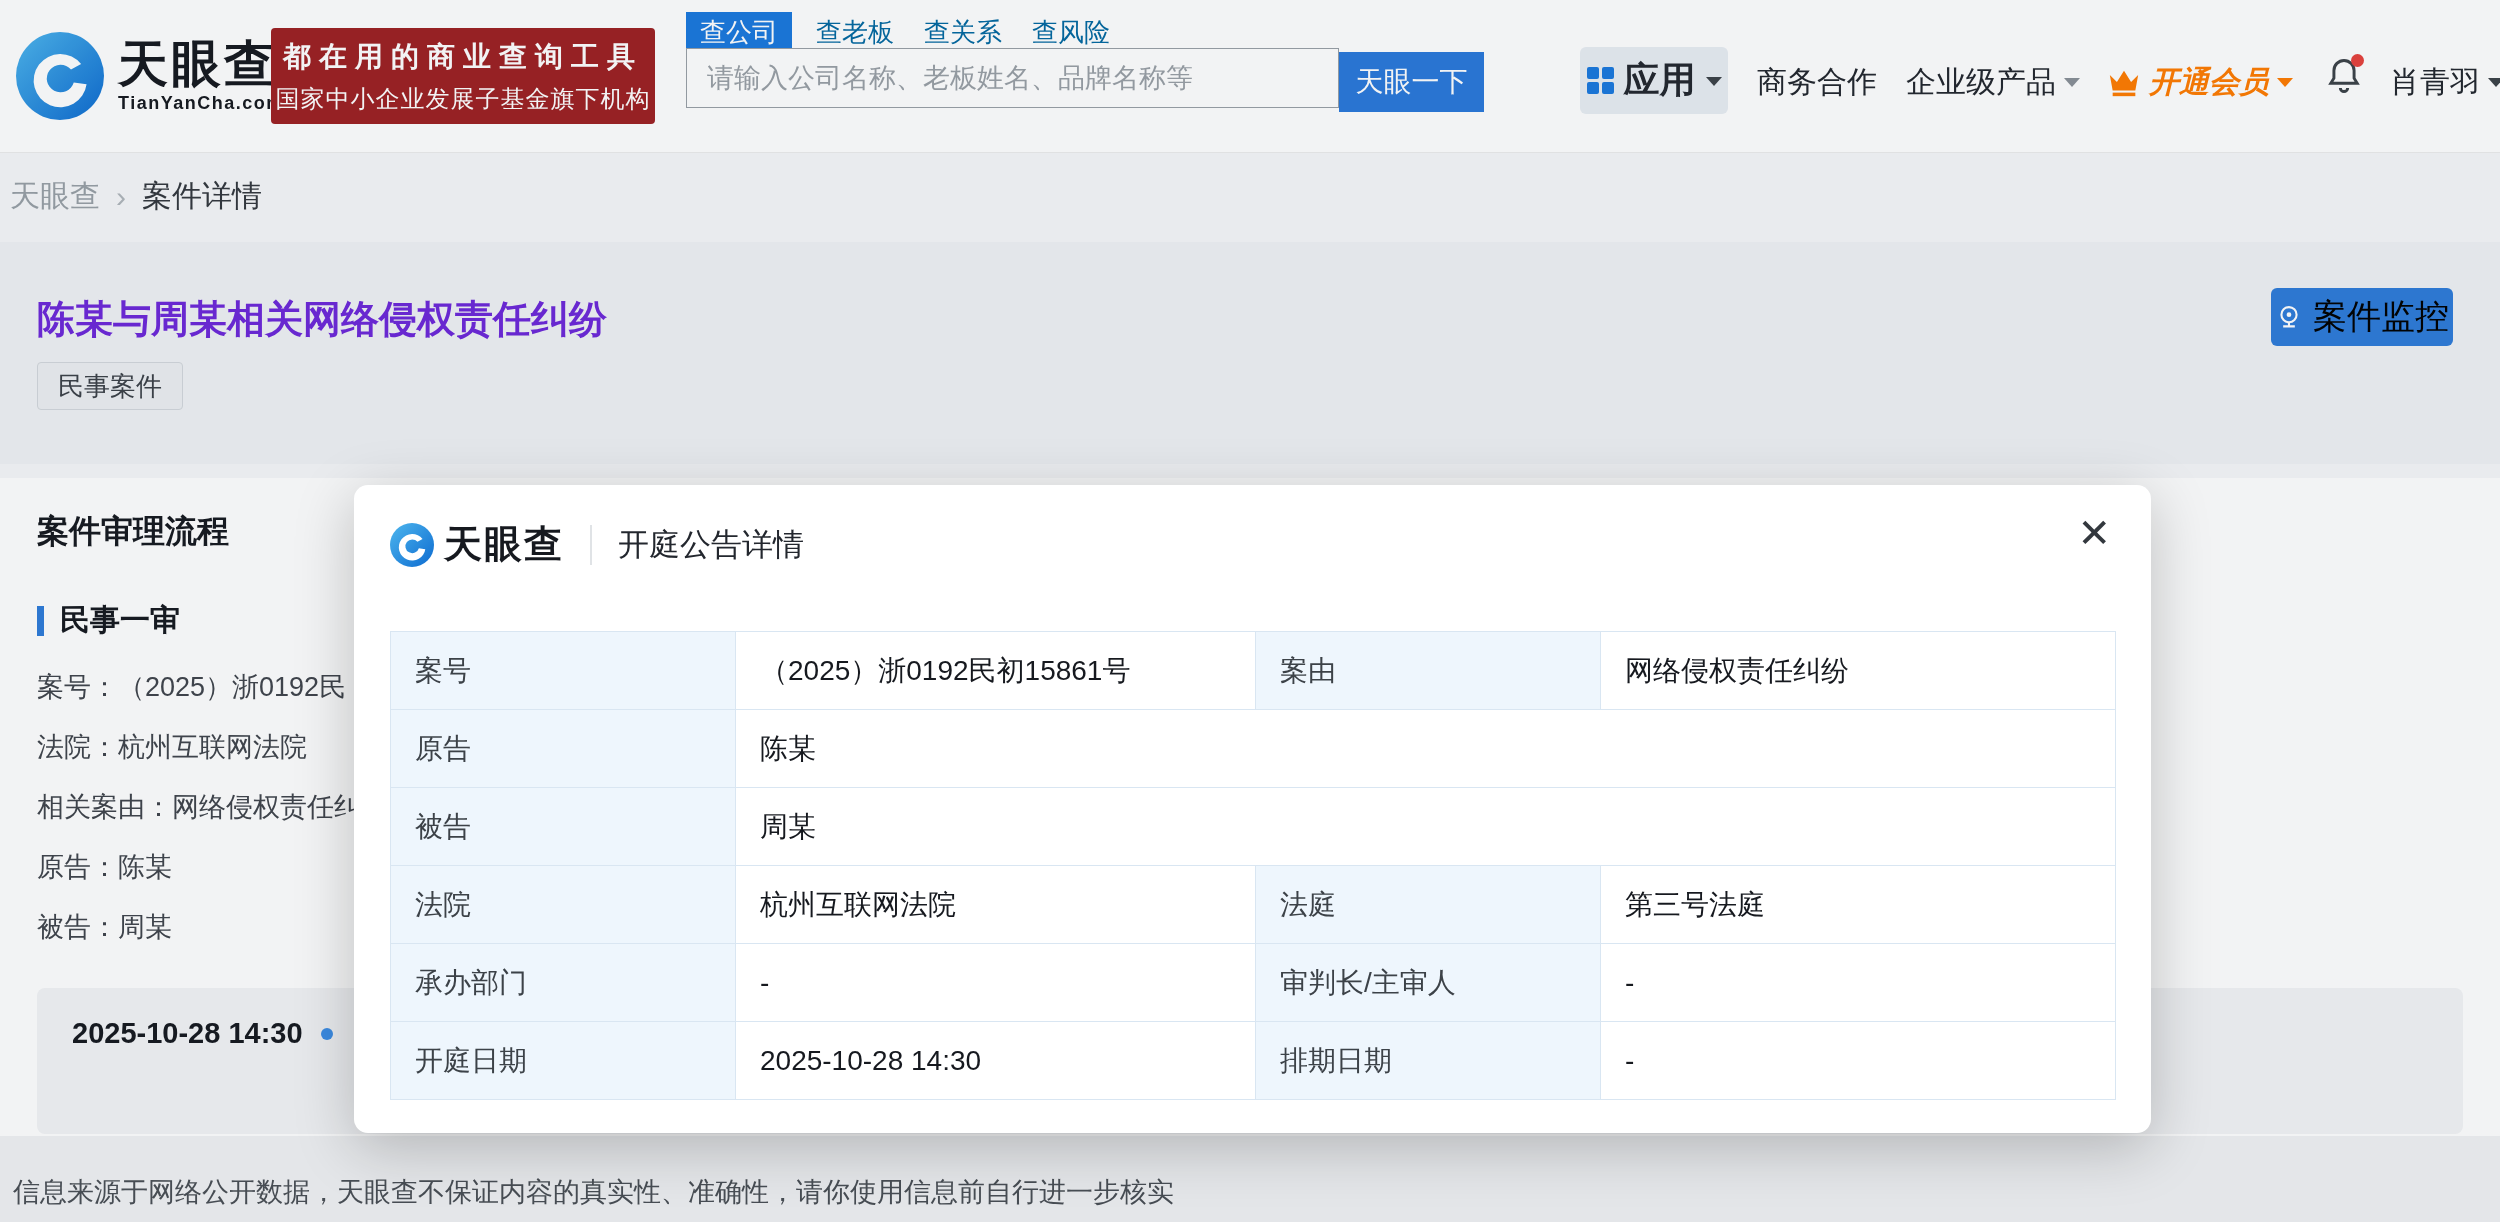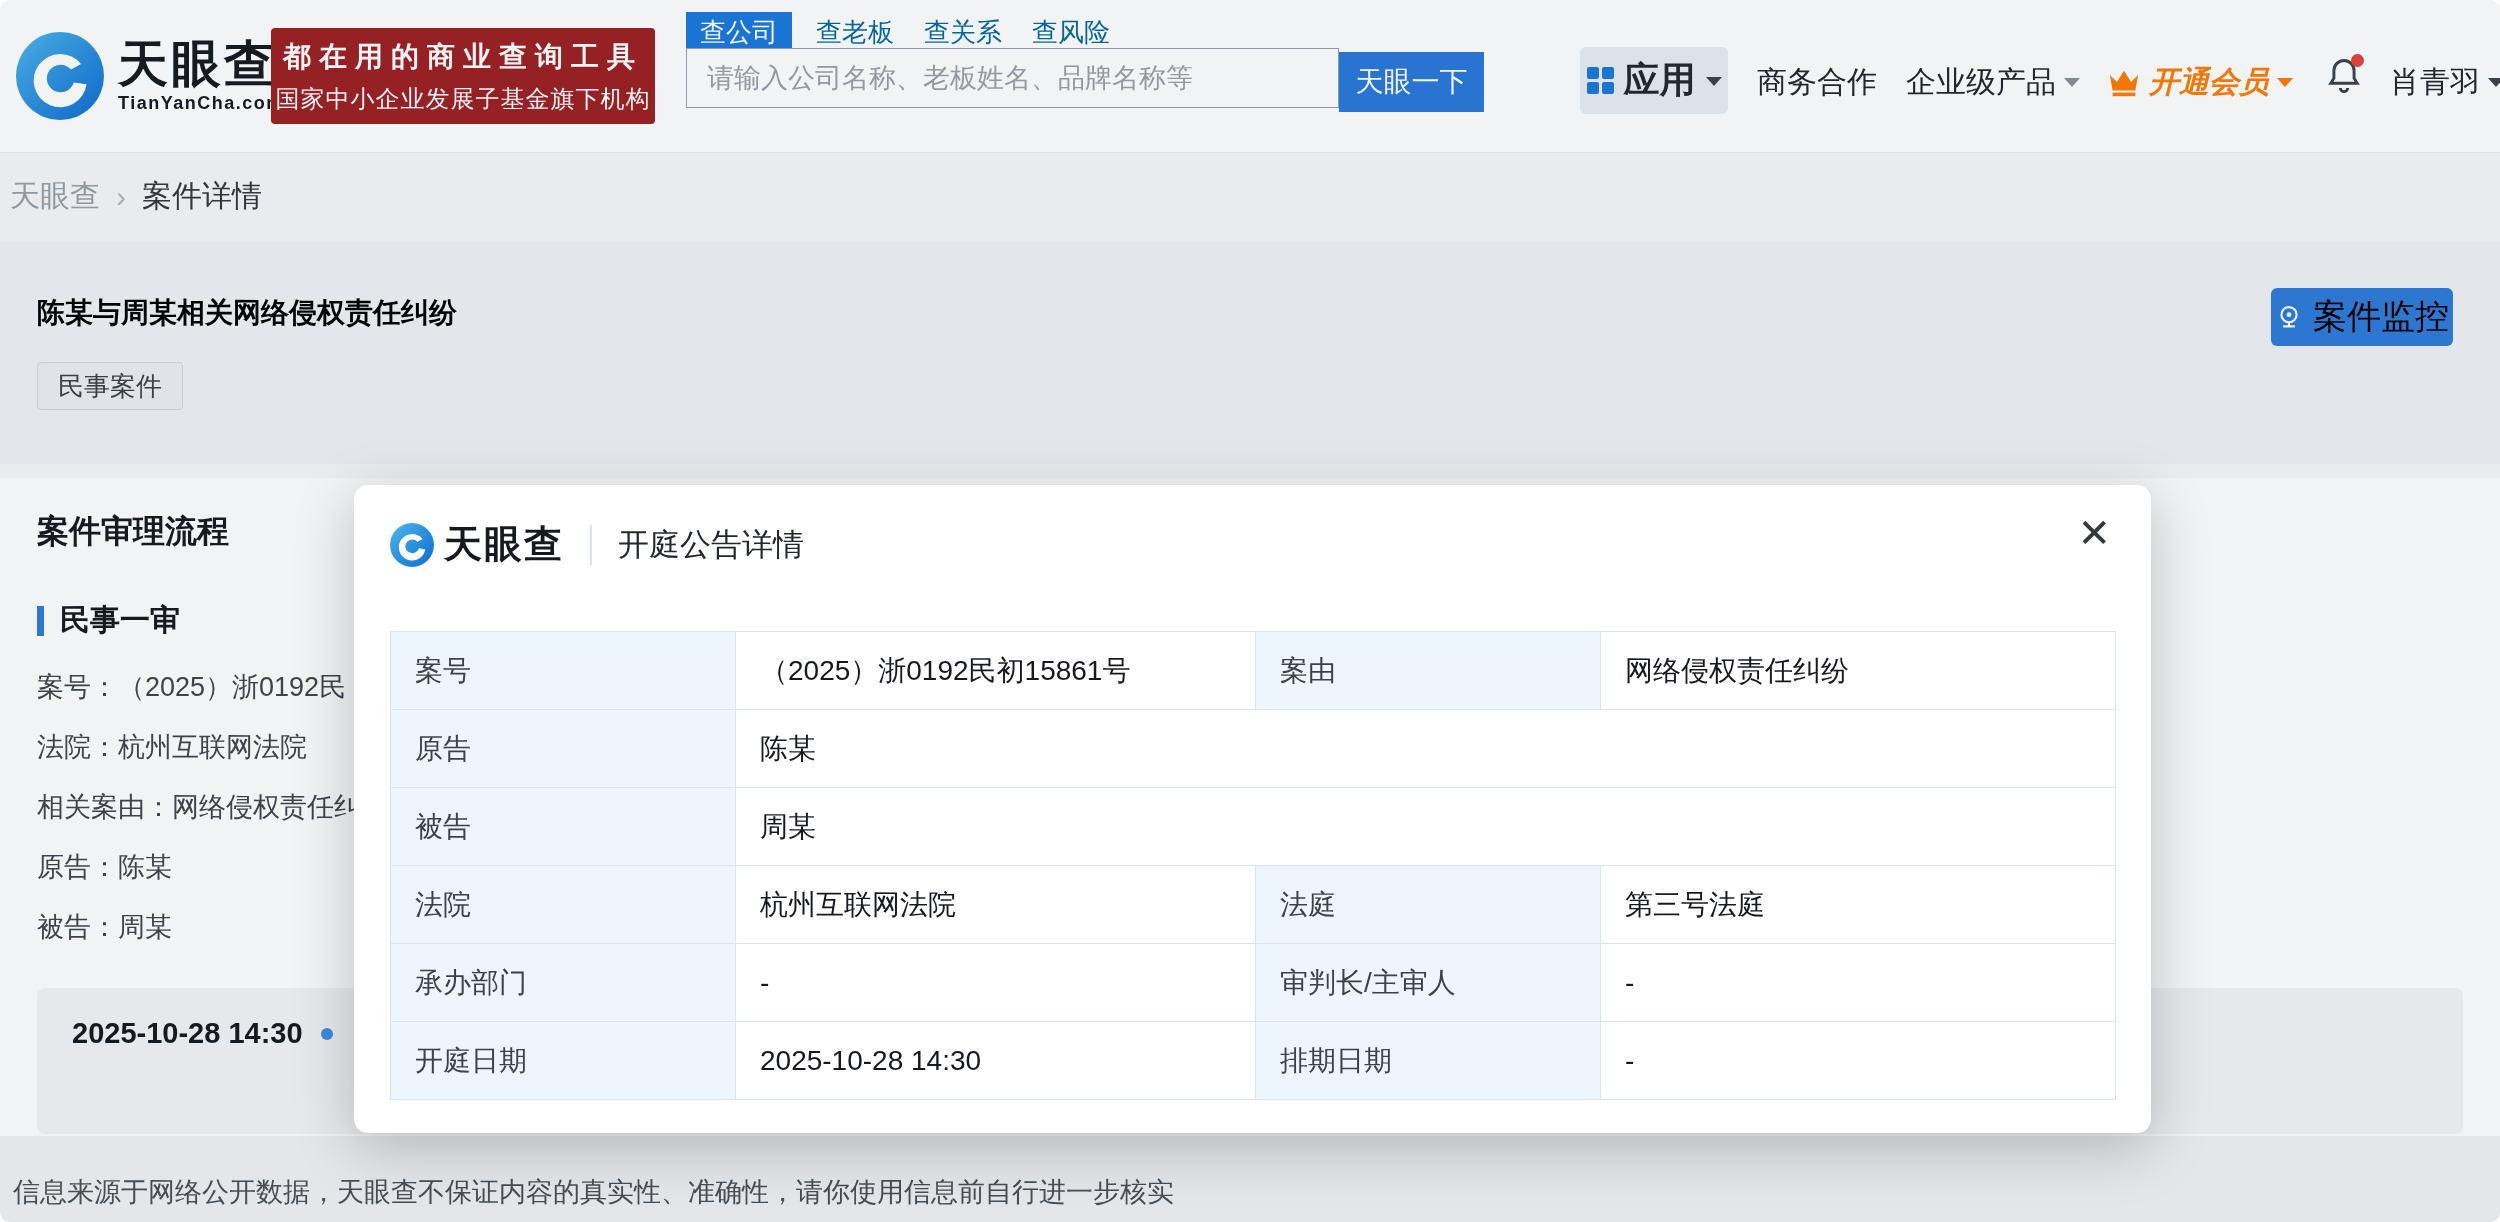--- a/index.html
+++ b/index.html
@@ -1,18 +1,18 @@
 <!DOCTYPE html>
 <html><head>
 <meta charset="utf-8">
 <style>
   * { margin:0; padding:0; box-sizing:border-box; }
   html,body { width:2500px; height:1222px; }
   body { font-family:"Liberation Sans","DejaVu Sans",sans-serif; background:#fff; }
-  .page { position:relative; width:2500px; height:1222px; background:#f6f7f9; overflow:hidden;border-radius:10px; }
+  .page { position:relative; width:2500px; height:1222px; background:#f6f7f9; overflow:hidden; }
 
   
   .header { position:absolute; top:0; left:0; width:2500px; height:153px; background:#fff; border-bottom:1px solid #ececec; z-index:1; }
   .logo { position:absolute; left:16px; top:32px; display:flex; align-items:center; gap:14px; cursor:pointer; }
   .logo-mark { width:88px; height:88px; display:block; }
   .logo-text .brand { font-size:50px; font-weight:bold; color:#16191f; letter-spacing:3px; line-height:1.05; }
   .logo-text .domain { font-size:18px; font-weight:bold; color:#16191f; letter-spacing:1.5px; margin-top:2px; }
   .banner { position:absolute; left:271px; top:28px; width:384px; height:96px; background:#9e2022; border-radius:4px; color:#fff; display:flex; flex-direction:column; justify-content:center; align-items:center; gap:7px; }
   .banner-line1 { font-size:28px; letter-spacing:8px; font-weight:600; white-space:nowrap; }
   .banner-line2 { font-size:24px; letter-spacing:1px; white-space:nowrap; }
@@ -41,21 +41,21 @@
   .bell-dot { position:absolute; right:2px; top:0; width:13px; height:13px; border-radius:50%; background:#e6413c; }
 
   
   .breadcrumb { position:absolute; left:10px; top:176px; display:flex; align-items:center; font-size:30px; z-index:1; }
   .bc-home { color:#98a0a6; cursor:pointer; }
   .bc-sep { color:#b0b6bb; margin:0 16px; }
   .bc-current { color:#33383e; }
 
   
   .title-band { position:absolute; left:0; top:242px; width:2500px; height:222px; background:#f0f2f5; }
-  .case-title { position:absolute; left:37px; top:52px; font-size:28px; font-weight:bold; color:#000000; }
+  .case-title { position:absolute; left:37px; top:52px; font-size:38px; font-weight:bold; color:#6d28d9; }
   .case-tag { position:absolute; left:37px; top:120px; height:48px; line-height:46px; padding:0 20px; background:#eceff2; border:1px solid #d3d7dc; border-radius:4px; font-size:26px; color:#3c4148; }
   .monitor-btn { position:absolute; right:47px; top:46px; width:182px; height:58px; background:#2e7cd9; border-radius:6px; color:#000000; font-size:34px; display:flex; align-items:center; justify-content:center; gap:10px; cursor:pointer; }
 
   
   .card { position:absolute; left:0; top:478px; width:2500px; height:658px; background:#fff; }
   .card-heading { position:absolute; left:37px; top:32px; font-size:32px; font-weight:bold; color:#16191f; }
   .stage { position:absolute; left:37px; top:122px; display:flex; align-items:center; gap:16px; font-size:30px; font-weight:bold; color:#16191f; }
   .stage-bar { width:7px; height:30px; background:#2e7cd9; }
   .field { position:absolute; left:37px; font-size:27px; color:#40454c; white-space:nowrap; }
   .f0 { top:191px; } .f1 { top:251px; } .f2 { top:311px; } .f3 { top:371px; } .f4 { top:431px; }

